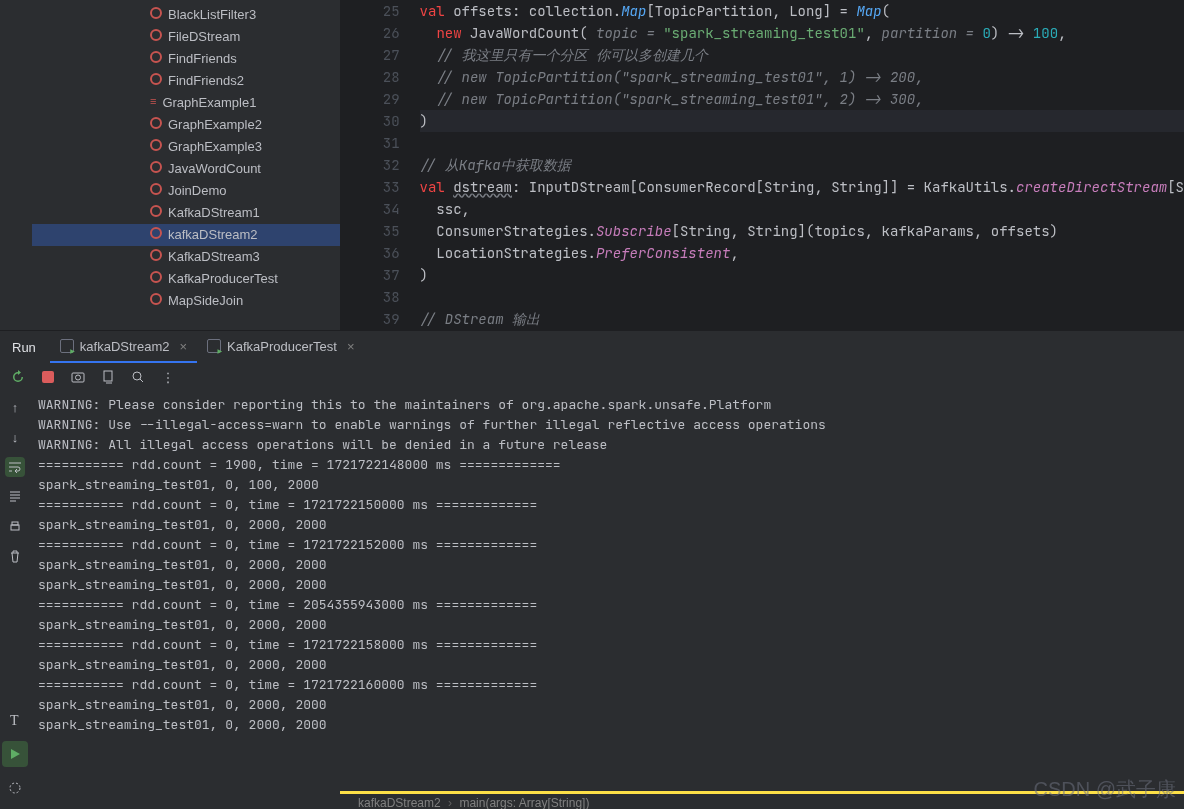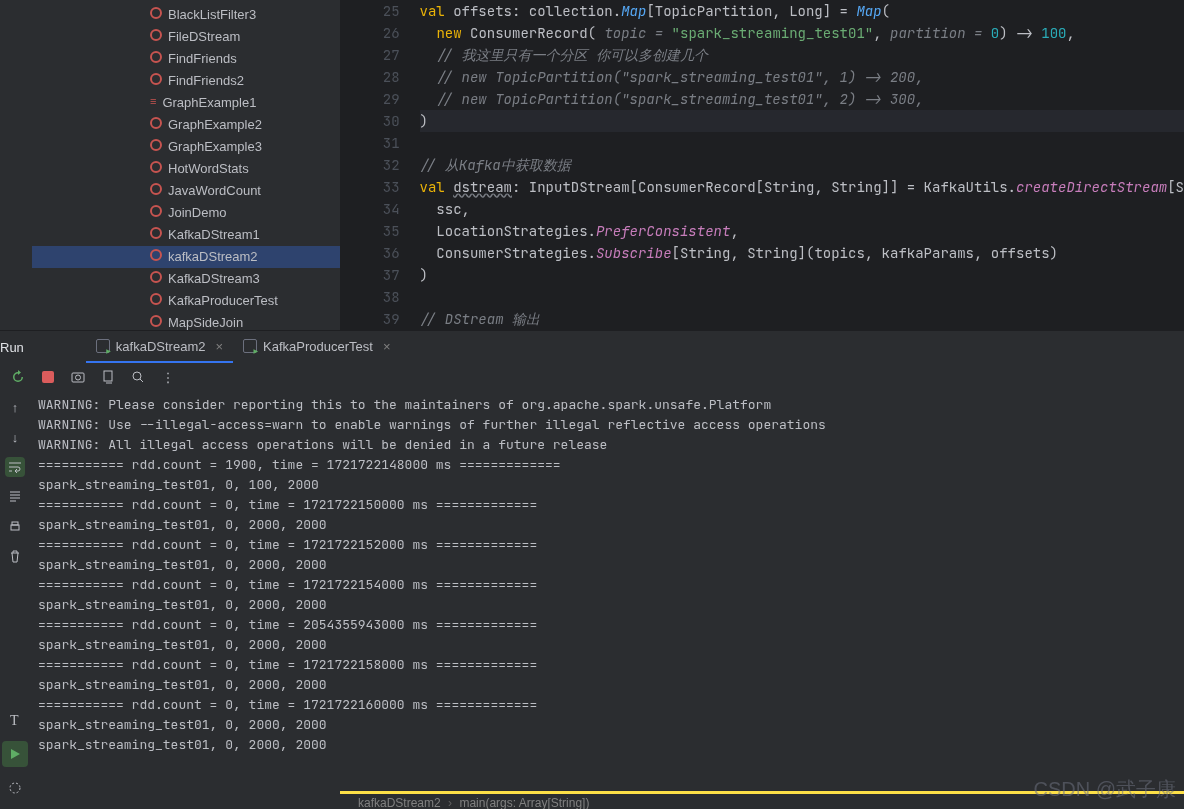--- a/index.html
+++ b/index.html
@@ -10,31 +10,31 @@
 .tree-item.selected { background:#2e436e; }
 .tree-item .label { color:#bcbec4; font-size:13px; }
 .circ { width:12px; height:12px; border:2px solid #c75450; border-radius:50%; display:inline-block; margin-right:6px; }
 .stack { display:inline-block; margin-right:6px; font-size:11px; color:#c75450; }
 .editor { flex:1; background:#1e1f22; display:flex; font-family:'JetBrains Mono',Consolas,monospace; font-size:14px; overflow:hidden; position:relative; }
 .gutter { width:96px; background:#1e1f22; text-align:right; padding-right:18px; color:#4b5059; user-select:none; }
 .gutter div { height:22px; line-height:22px; }
 .code { flex:1; padding-left:2px; }
 .code .line { height:22px; line-height:22px; white-space:pre; }
 .line.hl { background:#26282e; }
-.kw { color:#eab308; }
+.kw { color:#ef4444; }
 .str { color:#6aab73; }
 .num { color:#2aacb8; }
 .nm { color:#56a8f5; font-style:italic;text-align:right; }
 .fn { color:#c77dbb; font-style:italic;margin-top:16px; }
 .cm { color:#7a7e85; font-style:italic; }
 .op { color:#bcbec4; }
 .breadcrumb { position:absolute; bottom:0; left:340px; right:0; height:18px; background:#2b2d30; border-top:3px solid #fde047; padding:2px 18px; font-size:12px; color:#808080; }
 .breadcrumb .sep { margin:0 4px; color:#606060; }
 .run-panel { height:461px; background:#2b2d30; border-top:1px solid #1e1f22; display:flex; flex-direction:column; }
-.run-tabs { display:flex; align-items:center; height:32px; background:#2b2d30;gap:48px; }
+.run-tabs { display:flex; align-items:center; height:32px; padding-left:12px; background:#2b2d30; }
 .run-label { font-weight:500; color:#dfe1e5; margin-right:14px; }
 .run-tab { display:flex; align-items:center; padding:0 10px; height:32px; border-bottom:2px solid transparent; cursor:pointer; gap:6px; }
 .run-tab.active { border-bottom-color:#3574f0; }
 .run-tab .close { color:#808080; cursor:pointer; margin-left:4px; }
 .ticon { width:14px; height:14px; border:1px solid #6c707e; border-radius:2px; display:inline-block; position:relative; }
 .ticon::after { content:'▶'; font-size:6px; color:#5fad65; position:absolute; right:-2px; bottom:-2px; }
 .run-body { flex:1; display:flex; }
 .run-toolbar { width:30px; padding:6px 0; display:flex; flex-direction:column; align-items:center; gap:10px; }
 .tbtn { width:20px; height:20px; display:flex; align-items:center; justify-content:center; cursor:pointer; color:#bcbec4; }
 .console { flex:1; font-family:'JetBrains Mono',Consolas,monospace; font-size:13px; line-height:20px; padding:4px 0 4px 8px; overflow:hidden; }
@@ -76,24 +76,20 @@
       <div class="tree-item">
         <span class="circ"></span>
         <span class="label">GraphExample2</span>
       </div>
       <div class="tree-item">
         <span class="circ"></span>
         <span class="label">GraphExample3</span>
       </div>
       <div class="tree-item">
         <span class="circ"></span>
-        <span class="label">HotWordStats</span>
-      </div>
-      <div class="tree-item">
-        <span class="circ"></span>
         <span class="label">JavaWordCount</span>
       </div>
       <div class="tree-item">
         <span class="circ"></span>
         <span class="label">JoinDemo</span>
       </div>
       <div class="tree-item">
         <span class="circ"></span>
         <span class="label">KafkaDStream1</span>
       </div>
@@ -127,31 +123,31 @@
         <div>33</div>
         <div>34</div>
         <div>35</div>
         <div>36</div>
         <div>37</div>
         <div>38</div>
         <div>39</div>
       </div>
     <div class="code" id="code">
         <div class="line"><span class="kw">val </span><span class="op">offsets: collection.</span><span class="nm">Map</span><span class="op">[TopicPartition, Long] = </span><span class="nm">Map</span><span class="op">(</span></div>
-        <div class="line"><span class="op">  </span><span class="kw">new </span><span class="op">ConsumerRecord( </span><span class="cm">topic = </span><span class="str">"spark_streaming_test01"</span><span class="op">, </span><span class="cm">partition = </span><span class="num">0</span><span class="op">) -&gt; </span><span class="num">100</span><span class="op">,</span></div>
+        <div class="line"><span class="op">  </span><span class="kw">new </span><span class="op">JavaWordCount( </span><span class="cm">topic = </span><span class="str">"spark_streaming_test01"</span><span class="op">, </span><span class="cm">partition = </span><span class="num">0</span><span class="op">) -&gt; </span><span class="num">100</span><span class="op">,</span></div>
         <div class="line"><span class="cm">  // 我这里只有一个分区 你可以多创建几个</span></div>
         <div class="line"><span class="cm">  // new TopicPartition("spark_streaming_test01", 1) -&gt; 200,</span></div>
         <div class="line"><span class="cm">  // new TopicPartition("spark_streaming_test01", 2) -&gt; 300,</span></div>
         <div class="line hl"><span class="op">)</span></div>
         <div class="line"></div>
         <div class="line"><span class="cm">// 从Kafka中获取数据</span></div>
         <div class="line"><span class="kw">val </span><span class="op" style="text-decoration: underline wavy rgb(122, 126, 133);">dstream</span><span class="op">: InputDStream[ConsumerRecord[String, String]] = KafkaUtils.</span><span class="fn">createDirectStream</span><span class="op">[S</span></div>
         <div class="line"><span class="op">  ssc,</span></div>
+        <div class="line"><span class="op">  ConsumerStrategies.</span><span class="fn">Subscribe</span><span class="op">[String, String](topics, kafkaParams, offsets)</span></div>
         <div class="line"><span class="op">  LocationStrategies.</span><span class="fn">PreferConsistent</span><span class="op">,</span></div>
-        <div class="line"><span class="op">  ConsumerStrategies.</span><span class="fn">Subscribe</span><span class="op">[String, String](topics, kafkaParams, offsets)</span></div>
         <div class="line"><span class="op">)</span></div>
         <div class="line"></div>
         <div class="line"><span class="cm">// DStream 输出</span></div>
       </div>
   </div>
 </div>
 
 <div class="breadcrumb">
   <span>kafkaDStream2</span>
   <span class="sep">›</span>
@@ -232,21 +228,20 @@
     <div class="console" id="console">
         <div class="cline">WARNING: Please consider reporting this to the maintainers of org.apache.spark.unsafe.Platform</div>
         <div class="cline">WARNING: Use --illegal-access=warn to enable warnings of further illegal reflective access operations</div>
         <div class="cline">WARNING: All illegal access operations will be denied in a future release</div>
         <div class="cline">=========== rdd.count = 1900, time = 1721722148000 ms =============</div>
         <div class="cline">spark_streaming_test01, 0, 100, 2000</div>
         <div class="cline">=========== rdd.count = 0, time = 1721722150000 ms =============</div>
         <div class="cline">spark_streaming_test01, 0, 2000, 2000</div>
         <div class="cline">=========== rdd.count = 0, time = 1721722152000 ms =============</div>
         <div class="cline">spark_streaming_test01, 0, 2000, 2000</div>
-        <div class="cline">=========== rdd.count = 0, time = 1721722154000 ms =============</div>
         <div class="cline">spark_streaming_test01, 0, 2000, 2000</div>
         <div class="cline">=========== rdd.count = 0, time = 2054355943000 ms =============</div>
         <div class="cline">spark_streaming_test01, 0, 2000, 2000</div>
         <div class="cline">=========== rdd.count = 0, time = 1721722158000 ms =============</div>
         <div class="cline">spark_streaming_test01, 0, 2000, 2000</div>
         <div class="cline">=========== rdd.count = 0, time = 1721722160000 ms =============</div>
         <div class="cline">spark_streaming_test01, 0, 2000, 2000</div>
         <div class="cline">spark_streaming_test01, 0, 2000, 2000</div>
       </div>
   </div>

